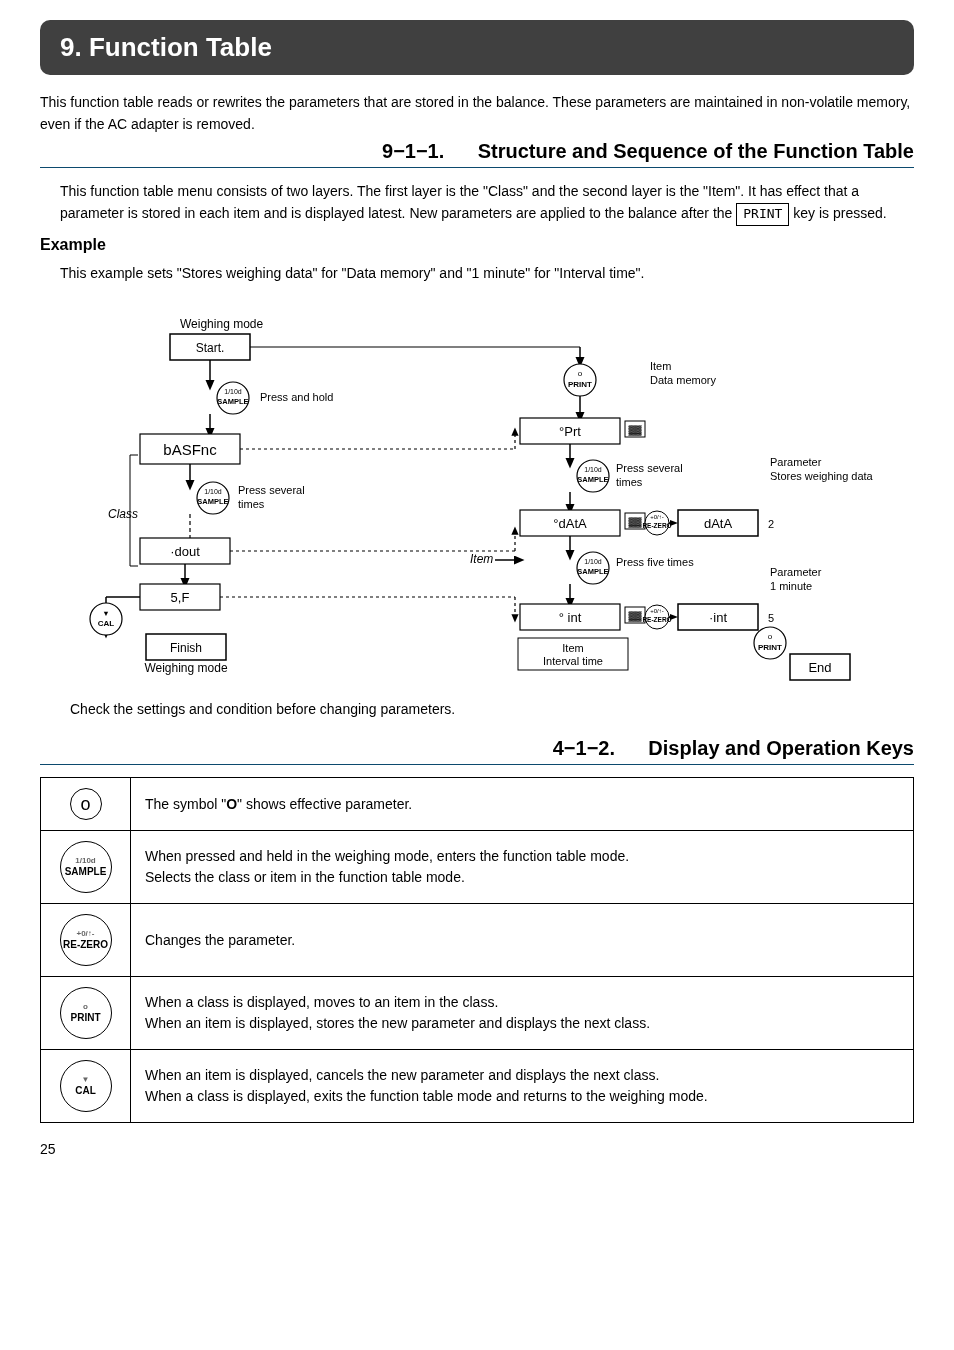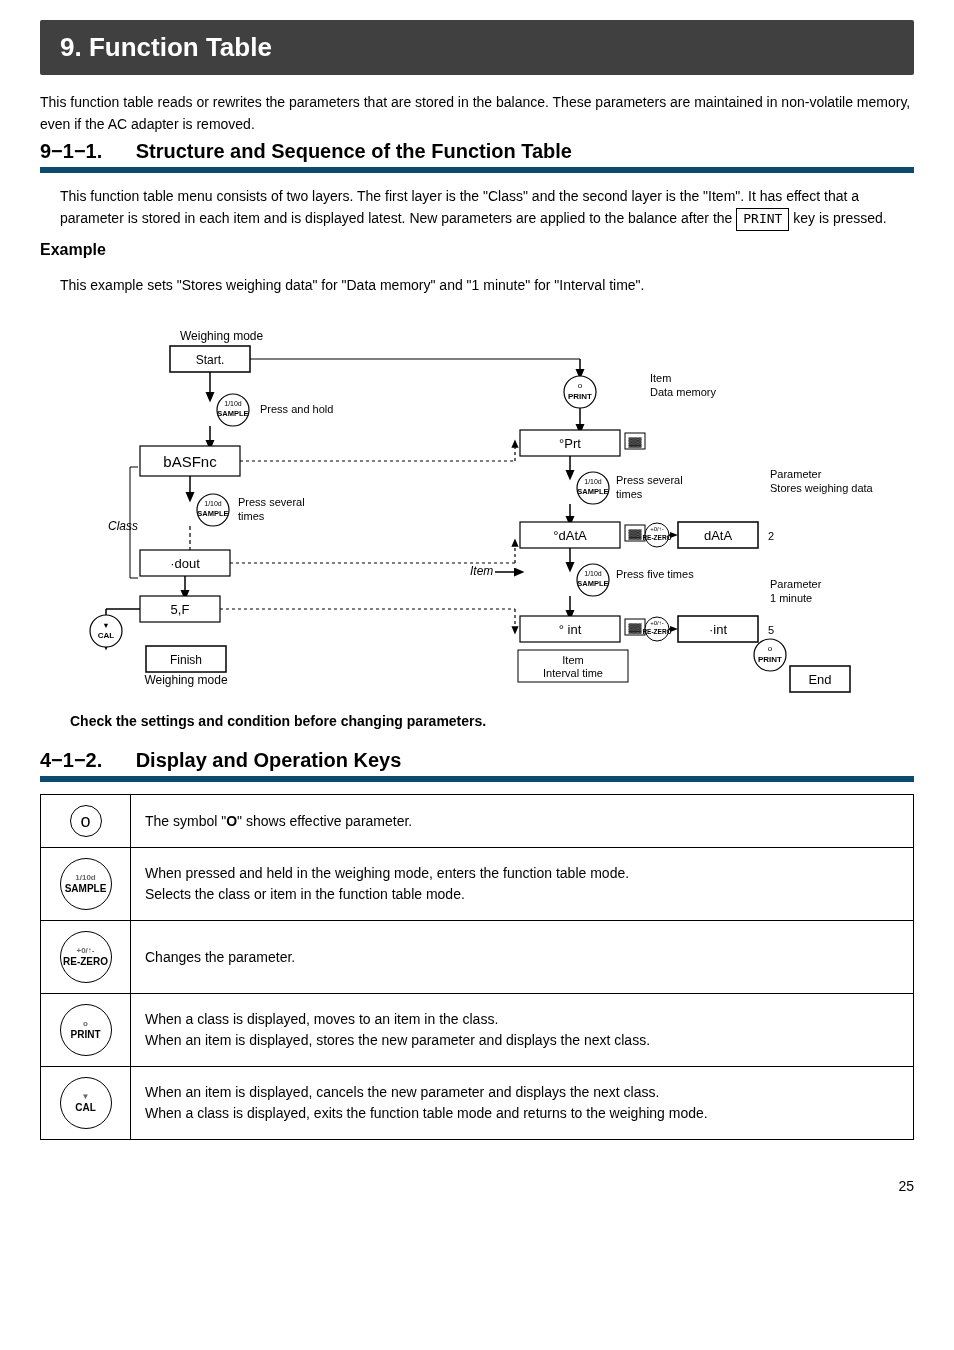--- a/index.html
+++ b/index.html
@@ -14,77 +14,78 @@
     }
 
     
     .section-header {
       background: #404040;
       color: #fff;
       padding: 12px 20px;
       font-size: 26px;
       font-weight: bold;
       margin-bottom: 16px;
-      border-radius: 2px;
+      border-radius: 10px;
     }
 
     .intro-text {
       margin-bottom: 4px;
       line-height: 1.6;
     }
 
     
     .subsection-title {
       font-size: 20px;
       font-weight: bold;
-      border-bottom: 6px solid #0c4a6e;
+      border-bottom: 1px solid #0c4a6e;
       padding-bottom: 4px;
       margin-bottom: 12px;
+      text-align: right;
     }
 
     .subsection-text {
       margin-bottom: 10px;
       line-height: 1.6;
       padding-left: 20px;
     }
 
     .print-key {
       display: inline-block;
       border: 1px solid #000;
       padding: 0px 6px;
       font-size: 13px;
       font-family: monospace;
     }
 
     
     .example-title {
       font-size: 16px;
       font-weight: bold;
-      margin-bottom: 15px;
+      margin-bottom: 8px;
     }
 
     .example-text {
       padding-left: 20px;
       margin-bottom: 14px;
       line-height: 1.6;
     }
 
     
     .diagram-container {
       margin: 10px 0 10px 10px;
       position: relative;
     }
 
     
     .caution-label {
       font-weight: bold;
       margin-bottom: 4px;
     }
     .caution-text {
-      font-weight: bold;
+      font-weight: normal;
       padding-left: 30px;
       margin-bottom: 20px;
     }
 
     
     .ops-table {
       width: 100%;
       border-collapse: collapse;
       margin-top: 12px;
       border: 1px solid #000;
@@ -119,22 +120,22 @@
       font-size: 8px;
       color: #666;
     }
     .key-circle .main-text {
       font-size: 10px;
       font-weight: bold;
     }
 
     
     .page-number {
-      text-align: right;
-      margin-top: 38px;
+      text-align: left;
+      margin-top: 18px;
       font-size: 14px;
     }
 
     
     svg text {
       font-family: Arial, sans-serif;
     }
   </style>
 </head>
 <body>

